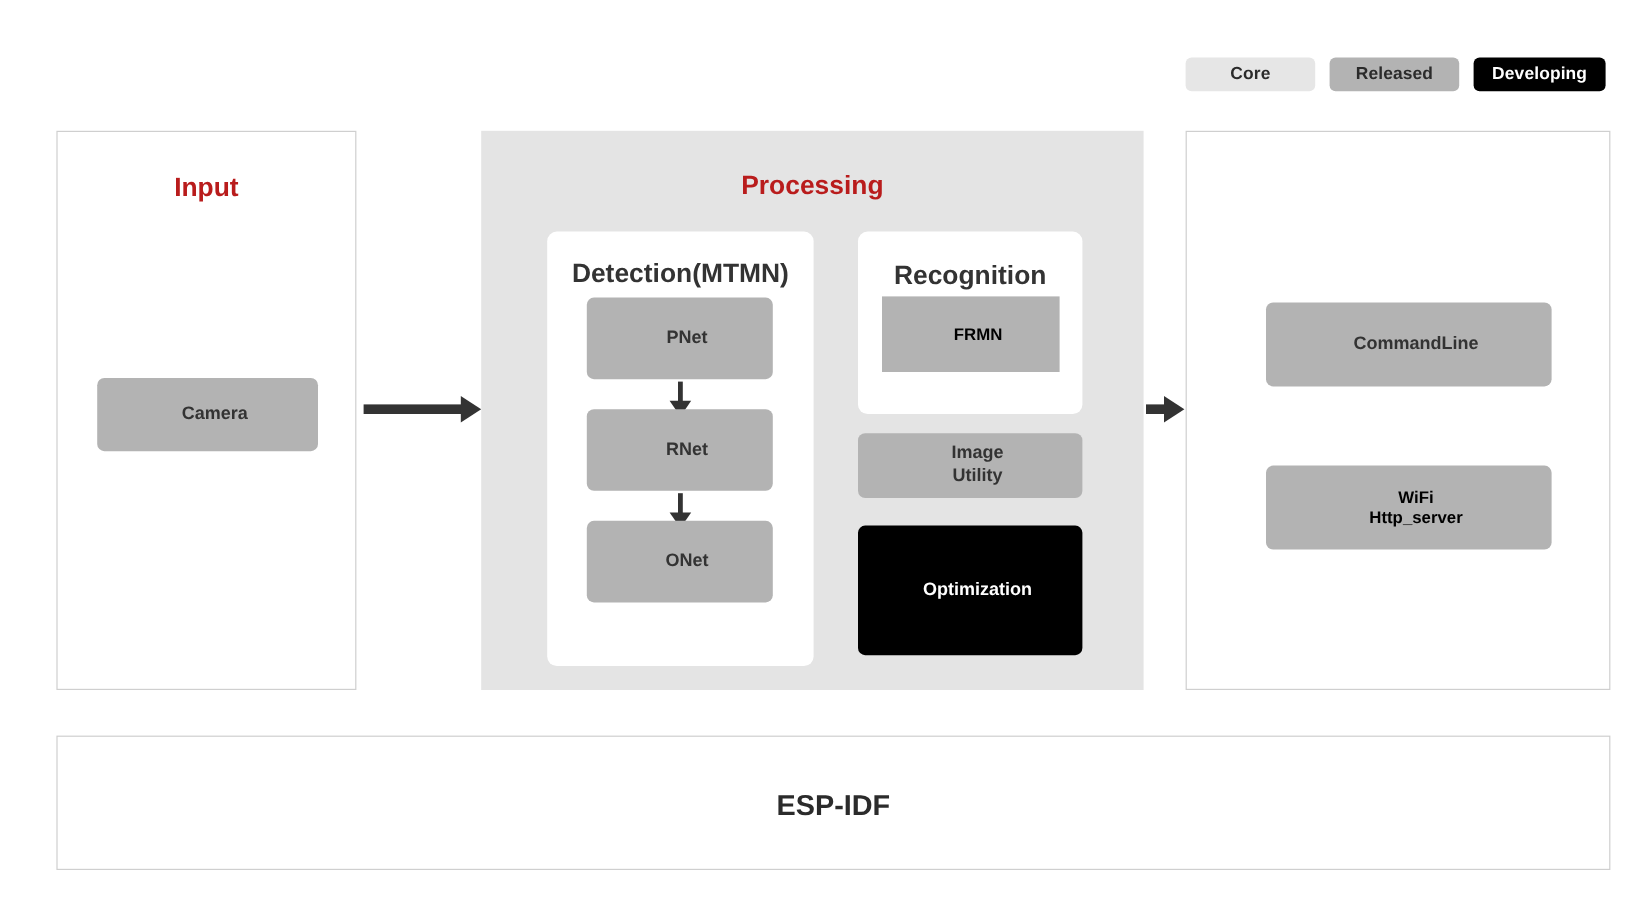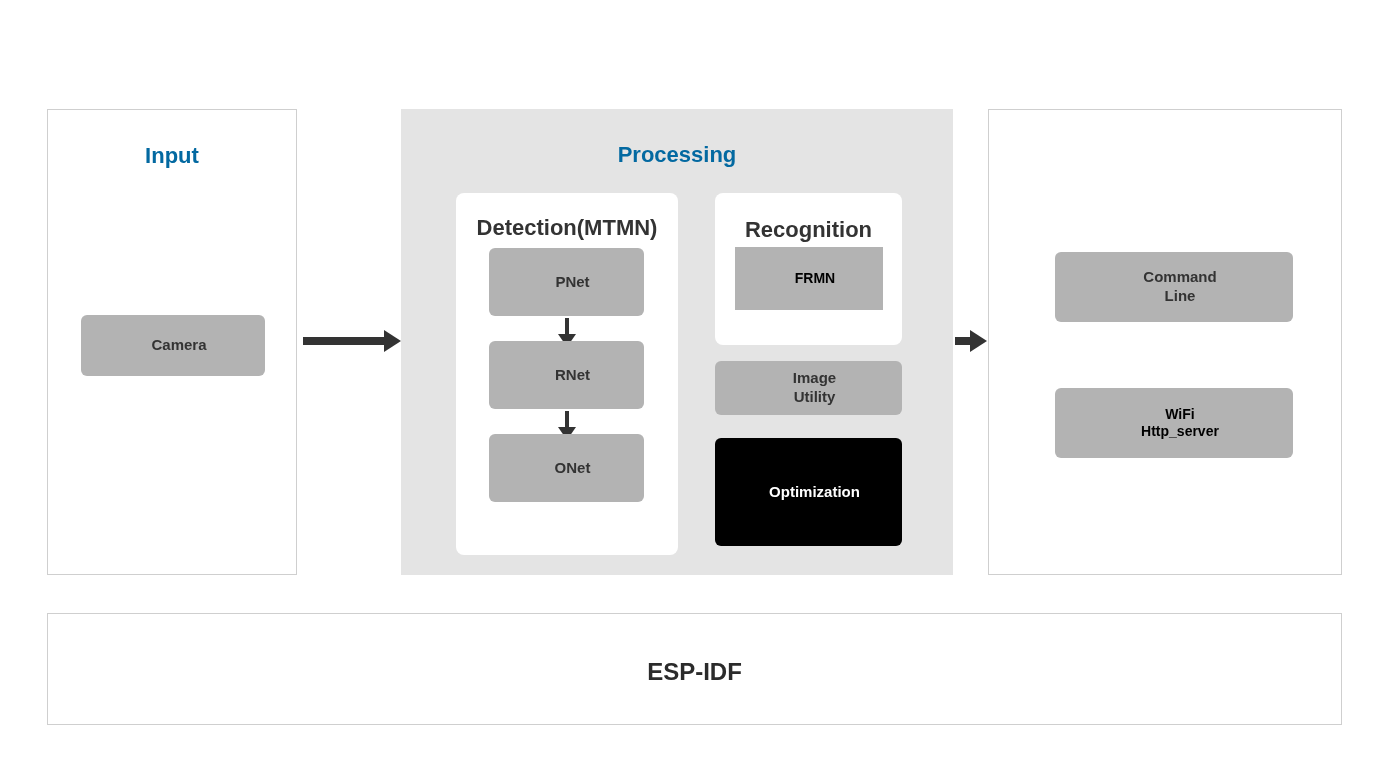--- a/index.html
+++ b/index.html
@@ -65,21 +65,21 @@
     background: #ffffff;
     border: 1px solid #cfcfcf;
   }
   .panel-title {
     position: absolute;
     left: 0;
     right: 0;
     text-align: center;
     font-size: 22px;
     font-weight: bold;
-    color: #0369a1;
+    color: #b91c1c;
   }
 
   #input-panel {
     left: 47px;
     top: 109px;
     width: 250px;
     height: 466px;
   }
   #processing-panel {
     left: 401px;
@@ -207,20 +207,31 @@
     border-left: 9px solid transparent;
     border-right: 9px solid transparent;
     border-top: 13px solid #333333;
   }
 </style>
 </head>
 <body>
 
 <div id="canvas">
 
+  <div class="legend">
+    <div class="legend-pill legend-core">
+      <span>Core</span>
+    </div>
+    <div class="legend-pill legend-released">
+      <span>Released</span>
+    </div>
+    <div class="legend-pill legend-developing">
+      <span>Developing</span>
+    </div>
+  </div>
 
   <div class="panel panel-outline" id="input-panel">
     <div class="panel-title" style="top:33px;">Input</div>
     <div class="box box-released" style="left:33px; top:205px; width:184px; height:61px;">
       <span>Camera</span>
     </div>
   </div>
 
   <div class="arrow-h" style="left:303px; top:337px; width:82px;"></div>
 
@@ -261,21 +272,21 @@
 
     <div class="box box-developing" style="left:314px; top:329px; width:187px; height:108px;">
       <span>Optimization</span>
     </div>
   </div>
 
   <div class="arrow-h" style="left:955px; top:337px; width:16px;"></div>
 
   <div class="panel panel-outline" id="output-panel">
 
-    <div class="box box-released" style="left:66px; top:142px; width:238px; height:70px; flex-direction:column;">
+    <div class="box box-released" style="left:66px; top:142px; width:238px; height:70px; flex-direction:row;">
       <span>Command</span>
       <span>Line</span>
     </div>
 
     <div class="box box-released box-strong" style="left:66px; top:278px; width:238px; height:70px; flex-direction:column;">
       <span>WiFi</span>
       <span>Http_server</span>
     </div>
   </div>
 

